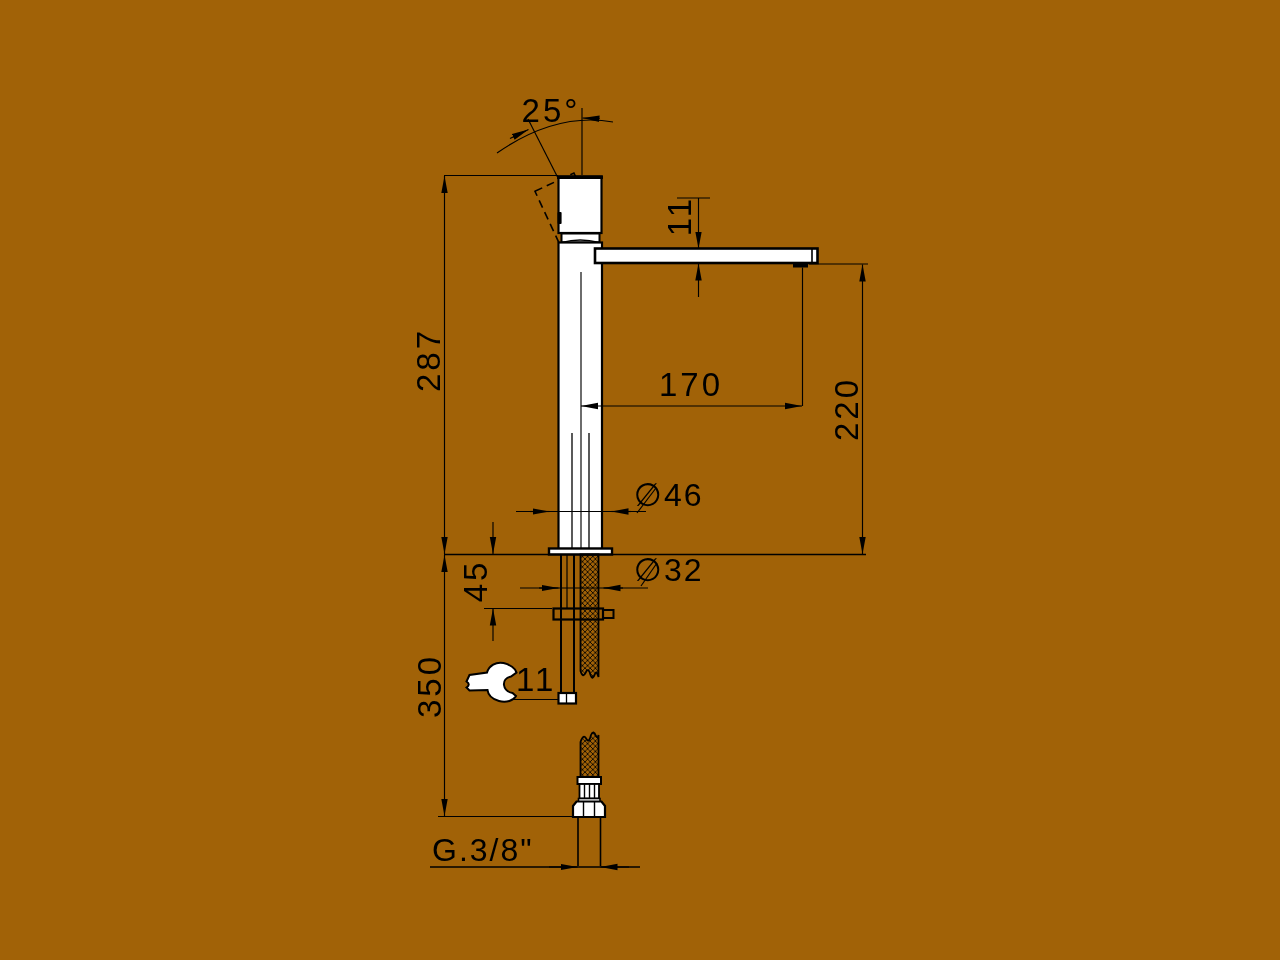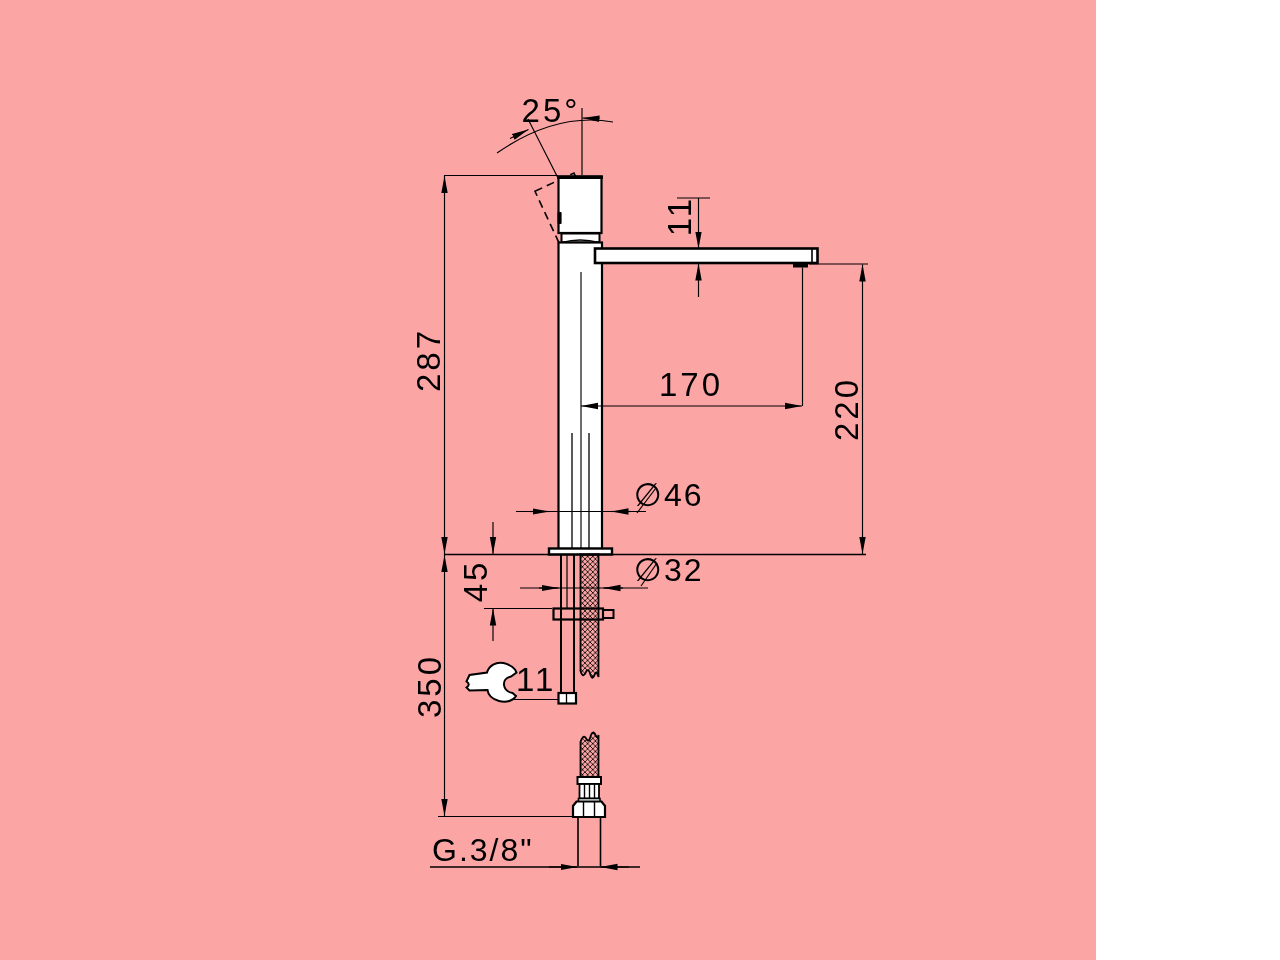--- a/index.html
+++ b/index.html
@@ -1,16 +1,16 @@
 <!DOCTYPE html>
 <html><head>
 <meta charset="utf-8">
 <style>
   html,body{margin:0;padding:0;background:#ffffff;}
-  #stage{position:relative;width:1096px;height:960px;background:#fca5a5;overflow:hidden;}
+  #stage{position:relative;width:1280px;height:960px;background:#a16207;overflow:hidden;}
   svg{position:absolute;left:0;top:0;}
   text{font-family:"Liberation Sans","DejaVu Sans",sans-serif;fill:#000;}
   .dimtxt{font-size:33px;letter-spacing:3px;}
   .dimtxt-s{font-size:32px;letter-spacing:2px;}
 </style>
 </head>
 <body>
 
 <div id="stage">
 <svg width="1280" height="960" viewBox="0 0 1280 960">

